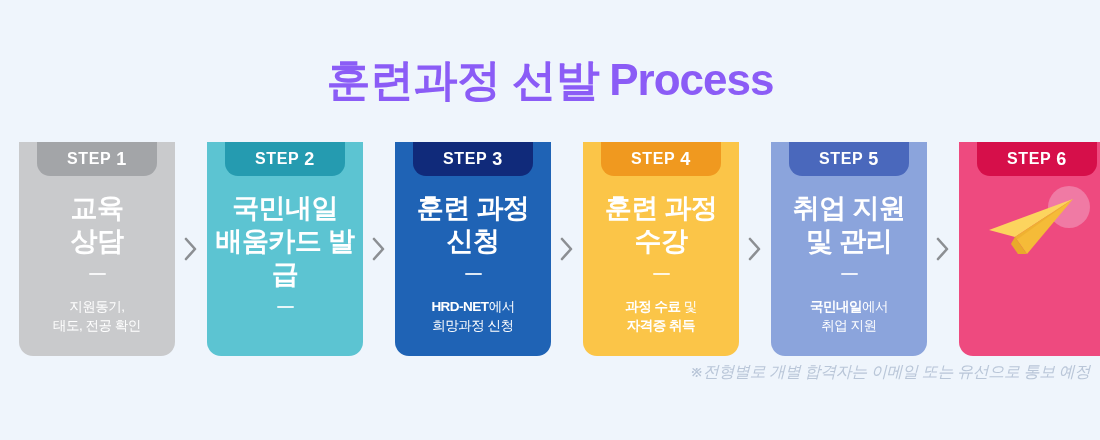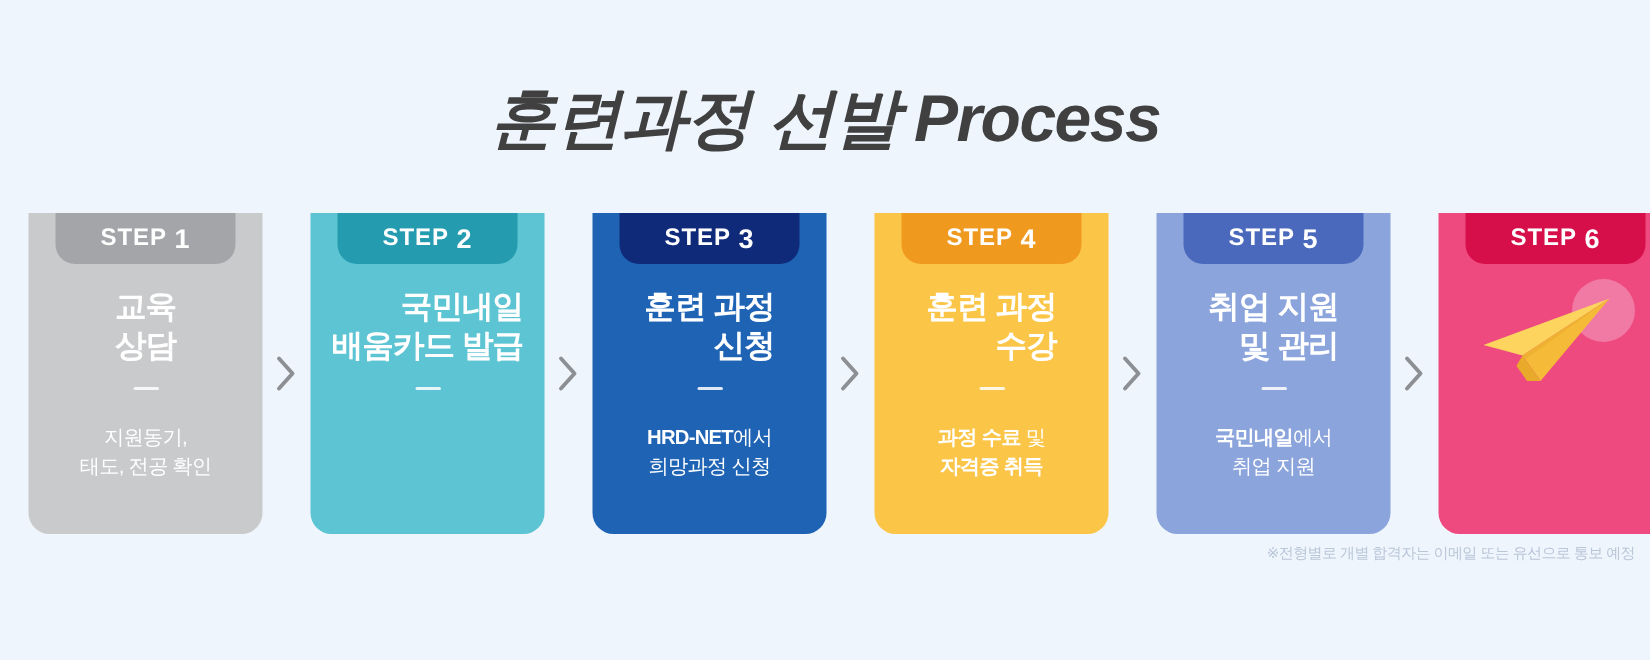--- a/index.html
+++ b/index.html
@@ -19,24 +19,23 @@
   .title-wrap {
     width: 100%;
     text-align: center;
     padding-top: 58px;
     box-sizing: border-box;
   }
   .title {
     display: inline-block;
     font-size: 44px;
     line-height: 1;
-    color: #404040;
+    color: #8b5cf6;
     letter-spacing: -0.5px;
     white-space: nowrap;
-    font-style: italic;
   }
   .title .kr {
     font-weight: 700;
   }
   .title .en {
     font-weight: 800;
     letter-spacing: -1px;
     margin-left: 10px;
   }
 
@@ -74,24 +73,24 @@
     align-items: center;
     justify-content: center;
   }
   .badge .num {
     font-size: 18px;
     font-weight: 800;
     margin-left: 5px;
   }
   .step-title {
     color: #ffffff;
-    font-size: 21px;
+    font-size: 27px;
     font-weight: 800;
     line-height: 1.22;
-    text-align: right;
+    text-align: center;
     margin-top: 16px;
     letter-spacing: -0.6px;
     white-space: pre-line;
   }
   .divider {
     width: 17px;
     height: 2px;
     background: #ffffff;
     opacity: .85;
     margin-top: 15px;
@@ -144,24 +143,25 @@
     position: absolute;
     left: 26px;
     top: 16px;
   }
 
   
   .footnote {
     position: absolute;
     right: 10px;
     top: 362px;
-    font-size: 10px;
+    font-size: 16px;
     color: #b9c6d8;
     letter-spacing: -0.4px;
     white-space: nowrap;
+    font-style: italic;
   }
 </style>
 </head>
 <body>
 
 <div class="title-wrap">
   <div class="title">
     <span class="kr">훈련과정 선발</span><span class="en">Process</span>
   </div>
 </div>

